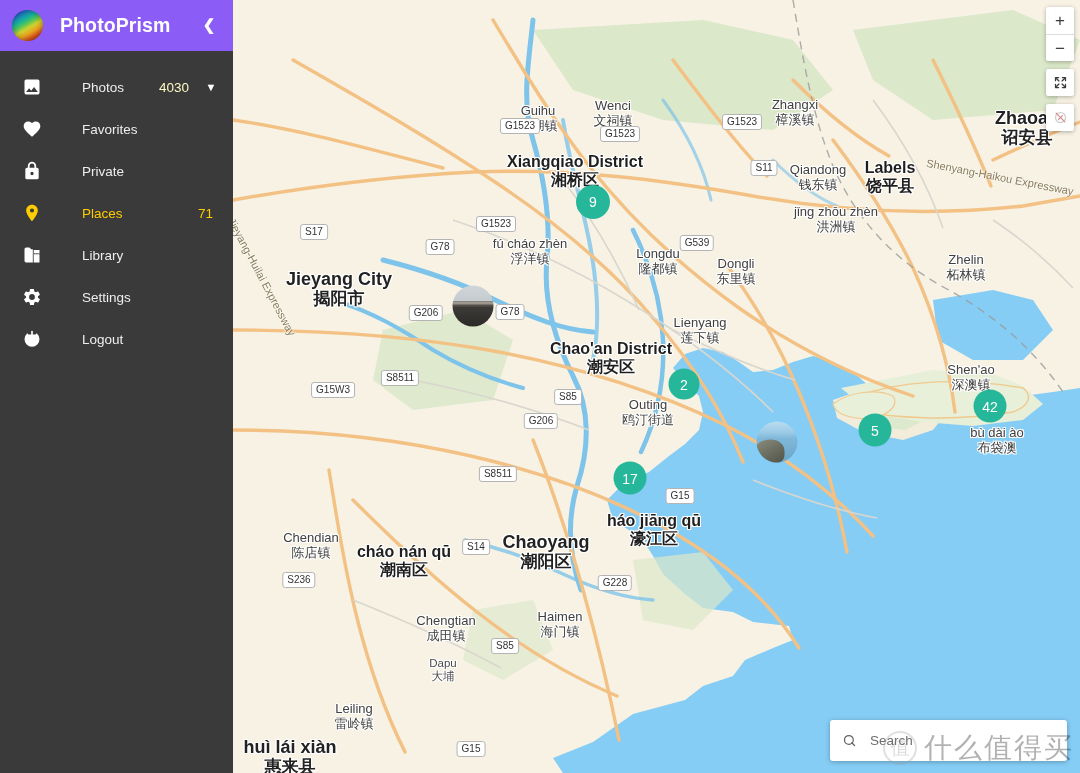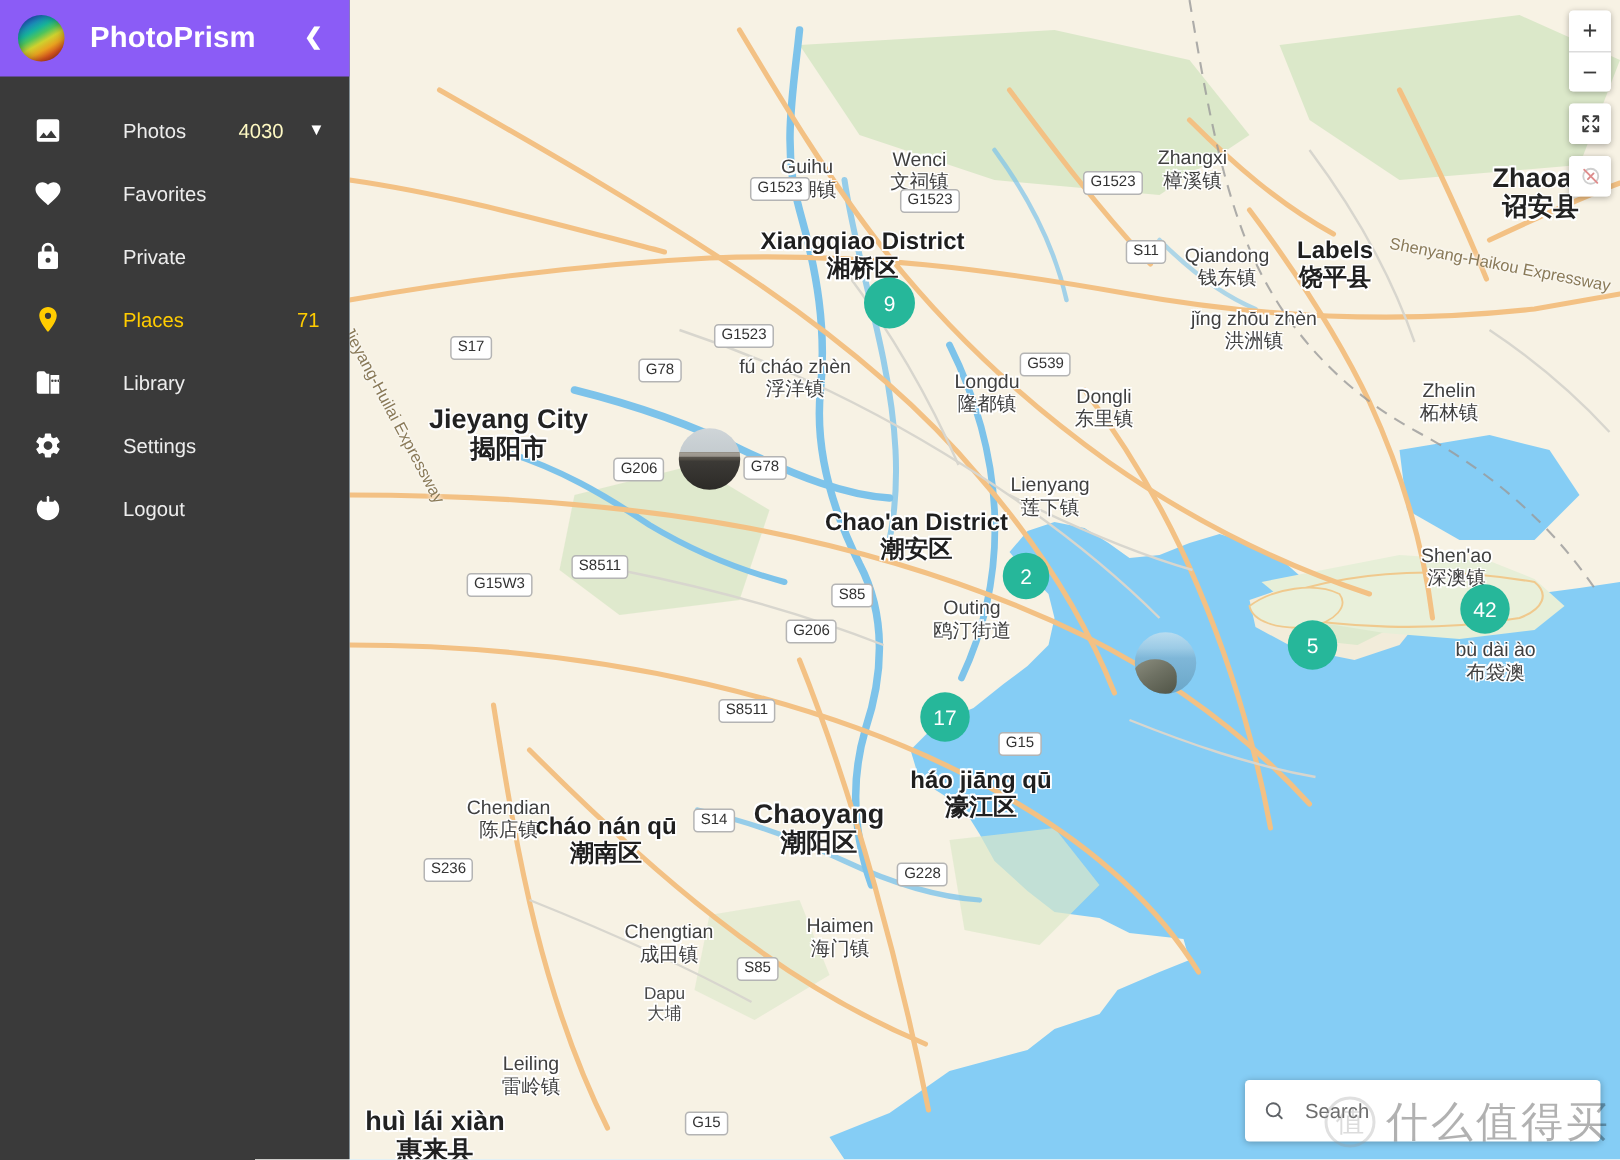--- a/index.html
+++ b/index.html
@@ -462,21 +462,21 @@
           <span class="zh">濠江区</span>
         </div>
         <div class="label lbl-city" style="left: 313px; top: 552px;">
           <span class="en">Chaoyang</span>
           <span class="zh">潮阳区</span>
         </div>
         <div class="label lbl-district" style="left: 171px; top: 561px;">
           <span class="en">cháo nán qū</span>
           <span class="zh">潮南区</span>
         </div>
-        <div class="label lbl-town" style="left: 78px; top: 546px; margin-left: 28px;">
+        <div class="label lbl-town" style="left: 78px; top: 546px;">
           <span class="en">Chendian</span>
           <span class="zh">陈店镇</span>
         </div>
         <div class="label lbl-town" style="left: 213px; top: 629px;">
           <span class="en">Chengtian</span>
           <span class="zh">成田镇</span>
         </div>
         <div class="label lbl-town" style="left: 327px; top: 625px;">
           <span class="en">Haimen</span>
           <span class="zh">海门镇</span>

